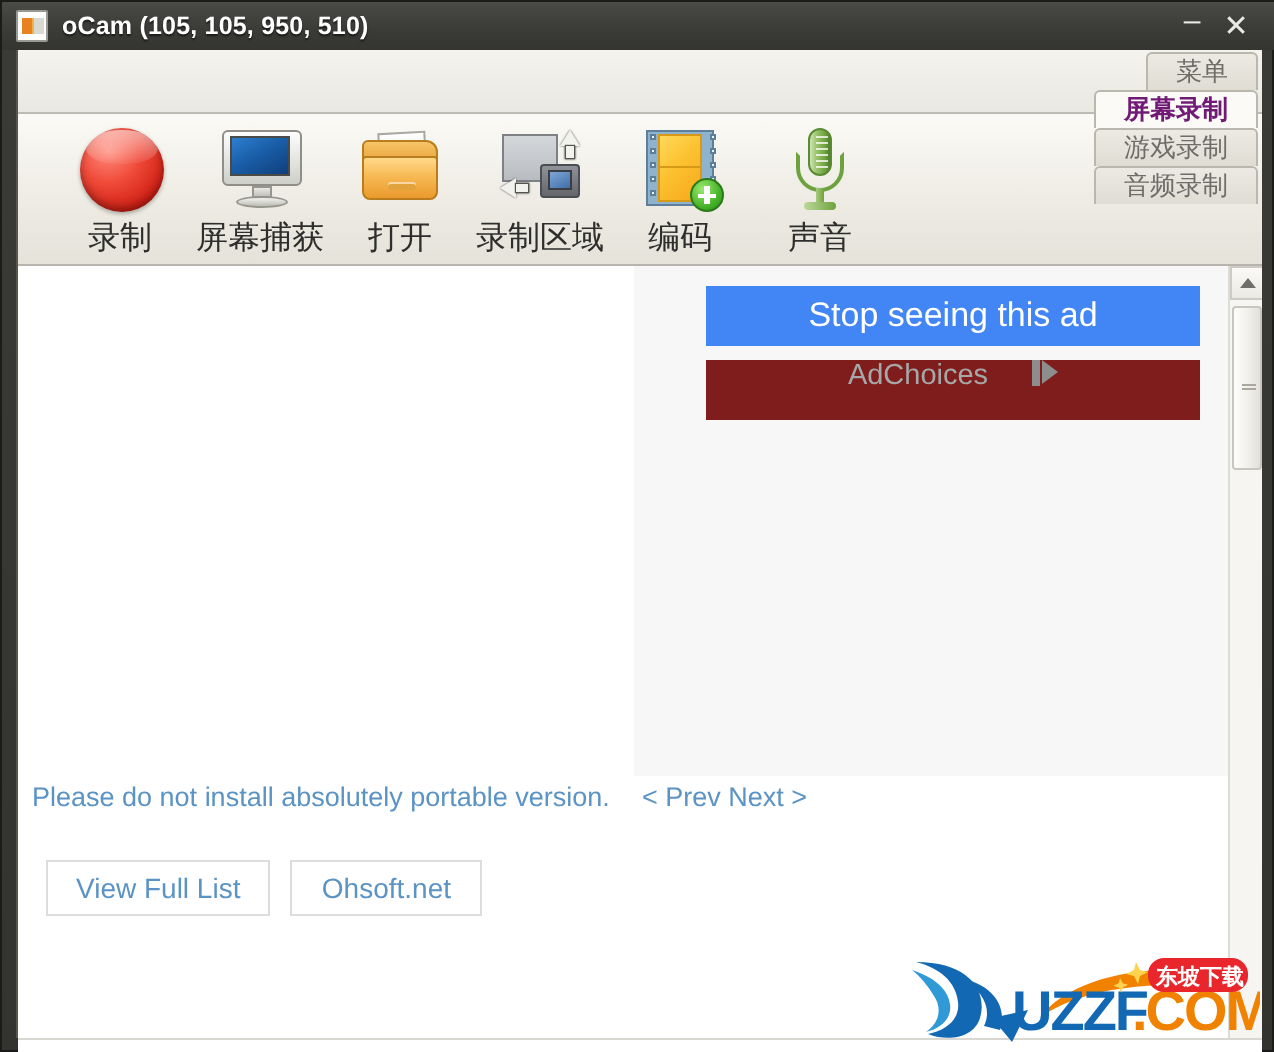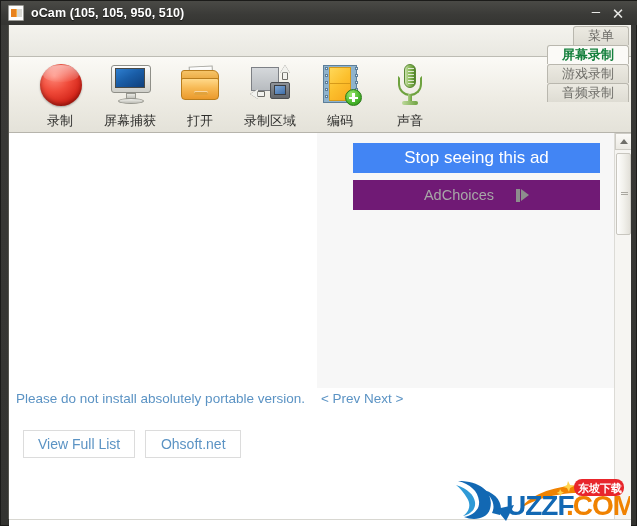--- a/index.html
+++ b/index.html
@@ -119,21 +119,21 @@
     background: linear-gradient(180deg, #eceae2 0%, #dedcd3 100%);
     border: 1px solid #b9b7ae;
     border-bottom: none;
     border-radius: 3px 3px 0 0;
     position: relative;
     top: 1px;
   }
   .tab.inactive { color: #6e6d68; }
   .tab.active {
     background: #fbfaf7;
-    color: #15803d;
+    color: #701a75;
     font-weight: bold;
     height: 28px;
     border-color: #b9b7ae;
     top: 1px;
     z-index: 3;
   }
 
   
   .toolbar {
     height: 76px;
@@ -153,21 +153,21 @@
     justify-content: flex-start;
     cursor: default;
   }
   .tool .glyph {
     width: 48px;
     height: 46px;
     position: relative;
     margin-bottom: 1px;
   }
   .tool .label {
-    font-size: 13px;
+    font-size: 16px;
     color: #2e2e2c;
     white-space: nowrap;
     margin-top: 30px;
   }
 
   
   .ic-record {
     position: absolute;
     left: 4px; top: 2px;
     width: 42px; height: 42px;
@@ -440,25 +440,25 @@
     background: #4285f4;
     color: #ffffff;
     font-size: 17px;
     display: flex;
     align-items: center;
     justify-content: center;
   }
   .ad-choices {
     margin: 7px 14px 0 36px;
     height: 30px;
-    background: #701a75;
+    background: #7f1d1d;
     color: #a7a7a7;
     font-size: 14.5px;
     display: flex;
-    align-items: center;
+    align-items: flex-start;
     justify-content: center;
     gap: 22px;
   }
   .adchoices-icon {
     display: inline-block;
     width: 13px; height: 13px;
     position: relative;
   }
   .adchoices-icon::before {
     content: "";

